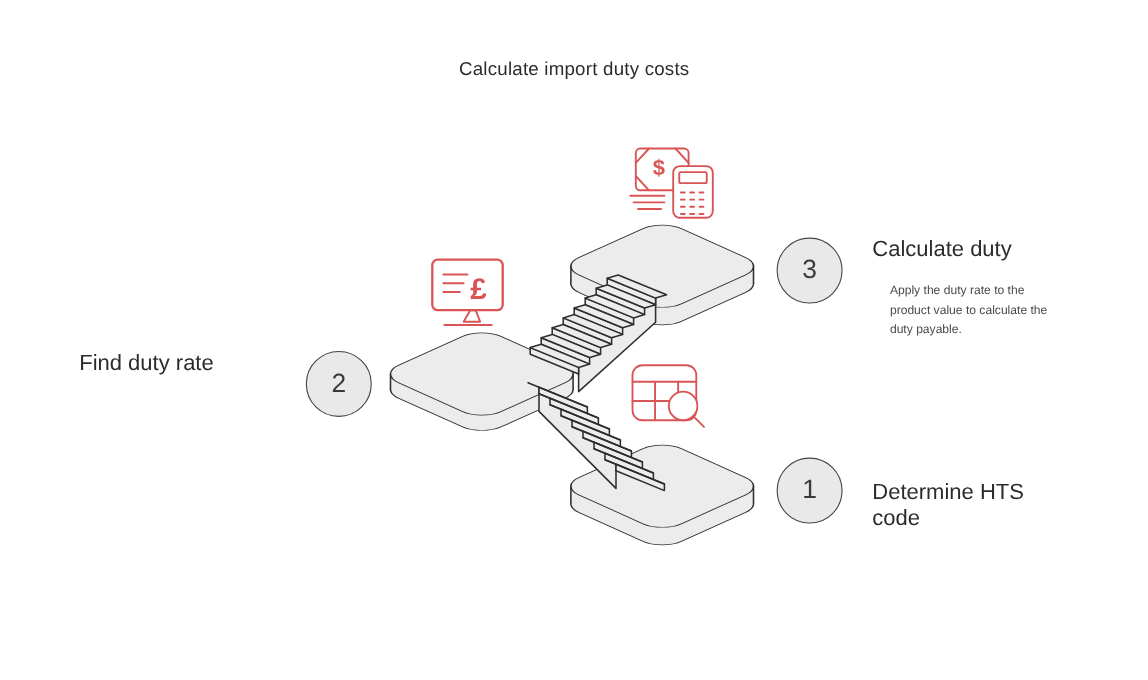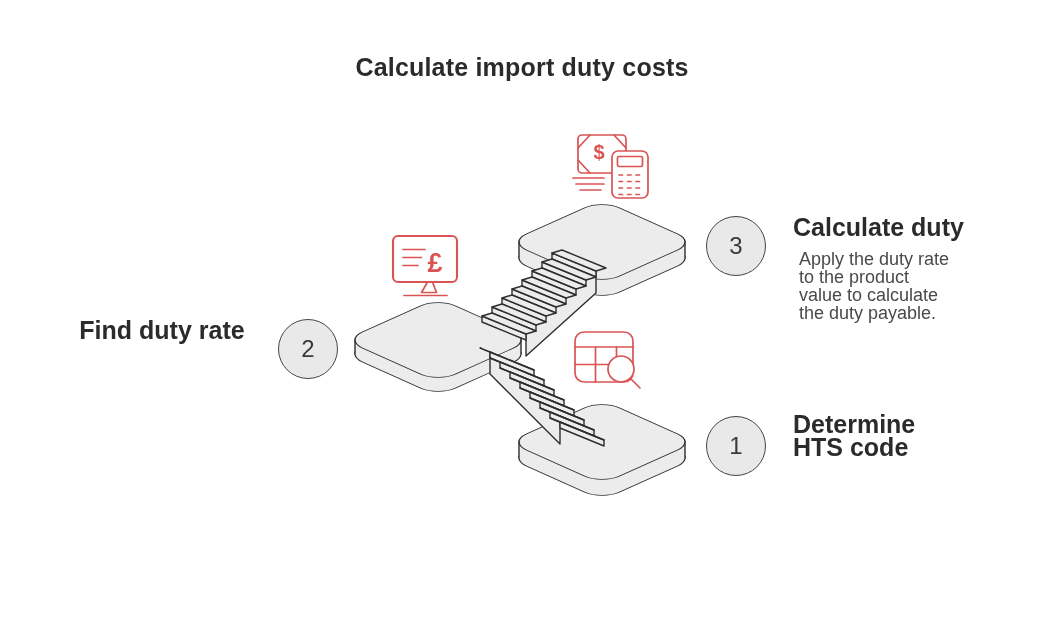--- a/index.html
+++ b/index.html
@@ -15,40 +15,40 @@
   .canvas{
     position:relative;
     width:1044px;height:618px;
     background:#ffffff;
     overflow:hidden;
     font-family:"Liberation Sans", sans-serif;
   }
   .page-title{
     position:absolute;left:0;right:0;top:53px;
     margin:0;text-align:center;
-    font-size:25px;font-weight:700;color:var(--title-color);
+    font-size:17px;font-weight:400;color:var(--title-color);
     letter-spacing:.2px;
   }
   #stairs-svg{position:absolute;left:0;top:0;}
   .face{fill:var(--surface);stroke:var(--outline);stroke-width:1.4;stroke-linejoin:round;}
   .fill-only{fill:var(--surface);stroke:none;}
   .edge{stroke:var(--outline);stroke-width:1.4;stroke-linecap:round;}
   .icon{stroke:var(--accent);stroke-width:1.7;fill:none;stroke-linecap:round;stroke-linejoin:round;}
   .icon-thick{stroke-width:2.1;}
   .icon-mask{fill:#ffffff;}
   .icon-glyph{fill:var(--accent);font-family:"Liberation Sans",sans-serif;font-weight:600;}
   .step{position:absolute;}
   .step-title{
-    margin:0 0 11px 0;font-size:25px;font-weight:700;
+    margin:0 0 11px 0;font-size:20px;font-weight:400;
     color:var(--title-color);line-height:23px;
   }
   .step-desc{
-    margin:6px;font-size:18px;line-height:18px;color:var(--body-color);
+    margin:16px;font-size:11px;line-height:18px;color:var(--body-color);
   }
-  .align-right{text-align:center;}
+  .align-right{text-align:left;}
   .badge{
     position:absolute;width:60px;height:60px;border-radius:50%;
     background:var(--badge-fill);border:1.5px solid var(--badge-border);
     box-sizing:border-box;
     display:flex;align-items:center;justify-content:center;
     font-size:24px;color:#3a3a3a;
   }
 </style>
 </head>
 <body>
@@ -158,20 +158,20 @@
   </div>
 
   <div class="step" style="left:793px;top:216px;width:175px;">
     <h2 class="step-title">Calculate duty</h2>
     <p class="step-desc" style="width:152px;">Apply the duty rate to the product value to calculate the duty payable.</p>
   </div>
   <div class="badge" style="left:706px;top:216px;">
     <span>3</span>
   </div>
 
-  <div class="step" style="left:793px;top:413px;width:175px;">
+  <div class="step" style="left:793px;top:437px;width:175px;">
     <h2 class="step-title" style="max-width:155px;">Determine HTS code</h2>
   </div>
   <div class="badge" style="left:706px;top:416px;">
     <span>1</span>
   </div>
 
 </div>
 
 </body></html>

